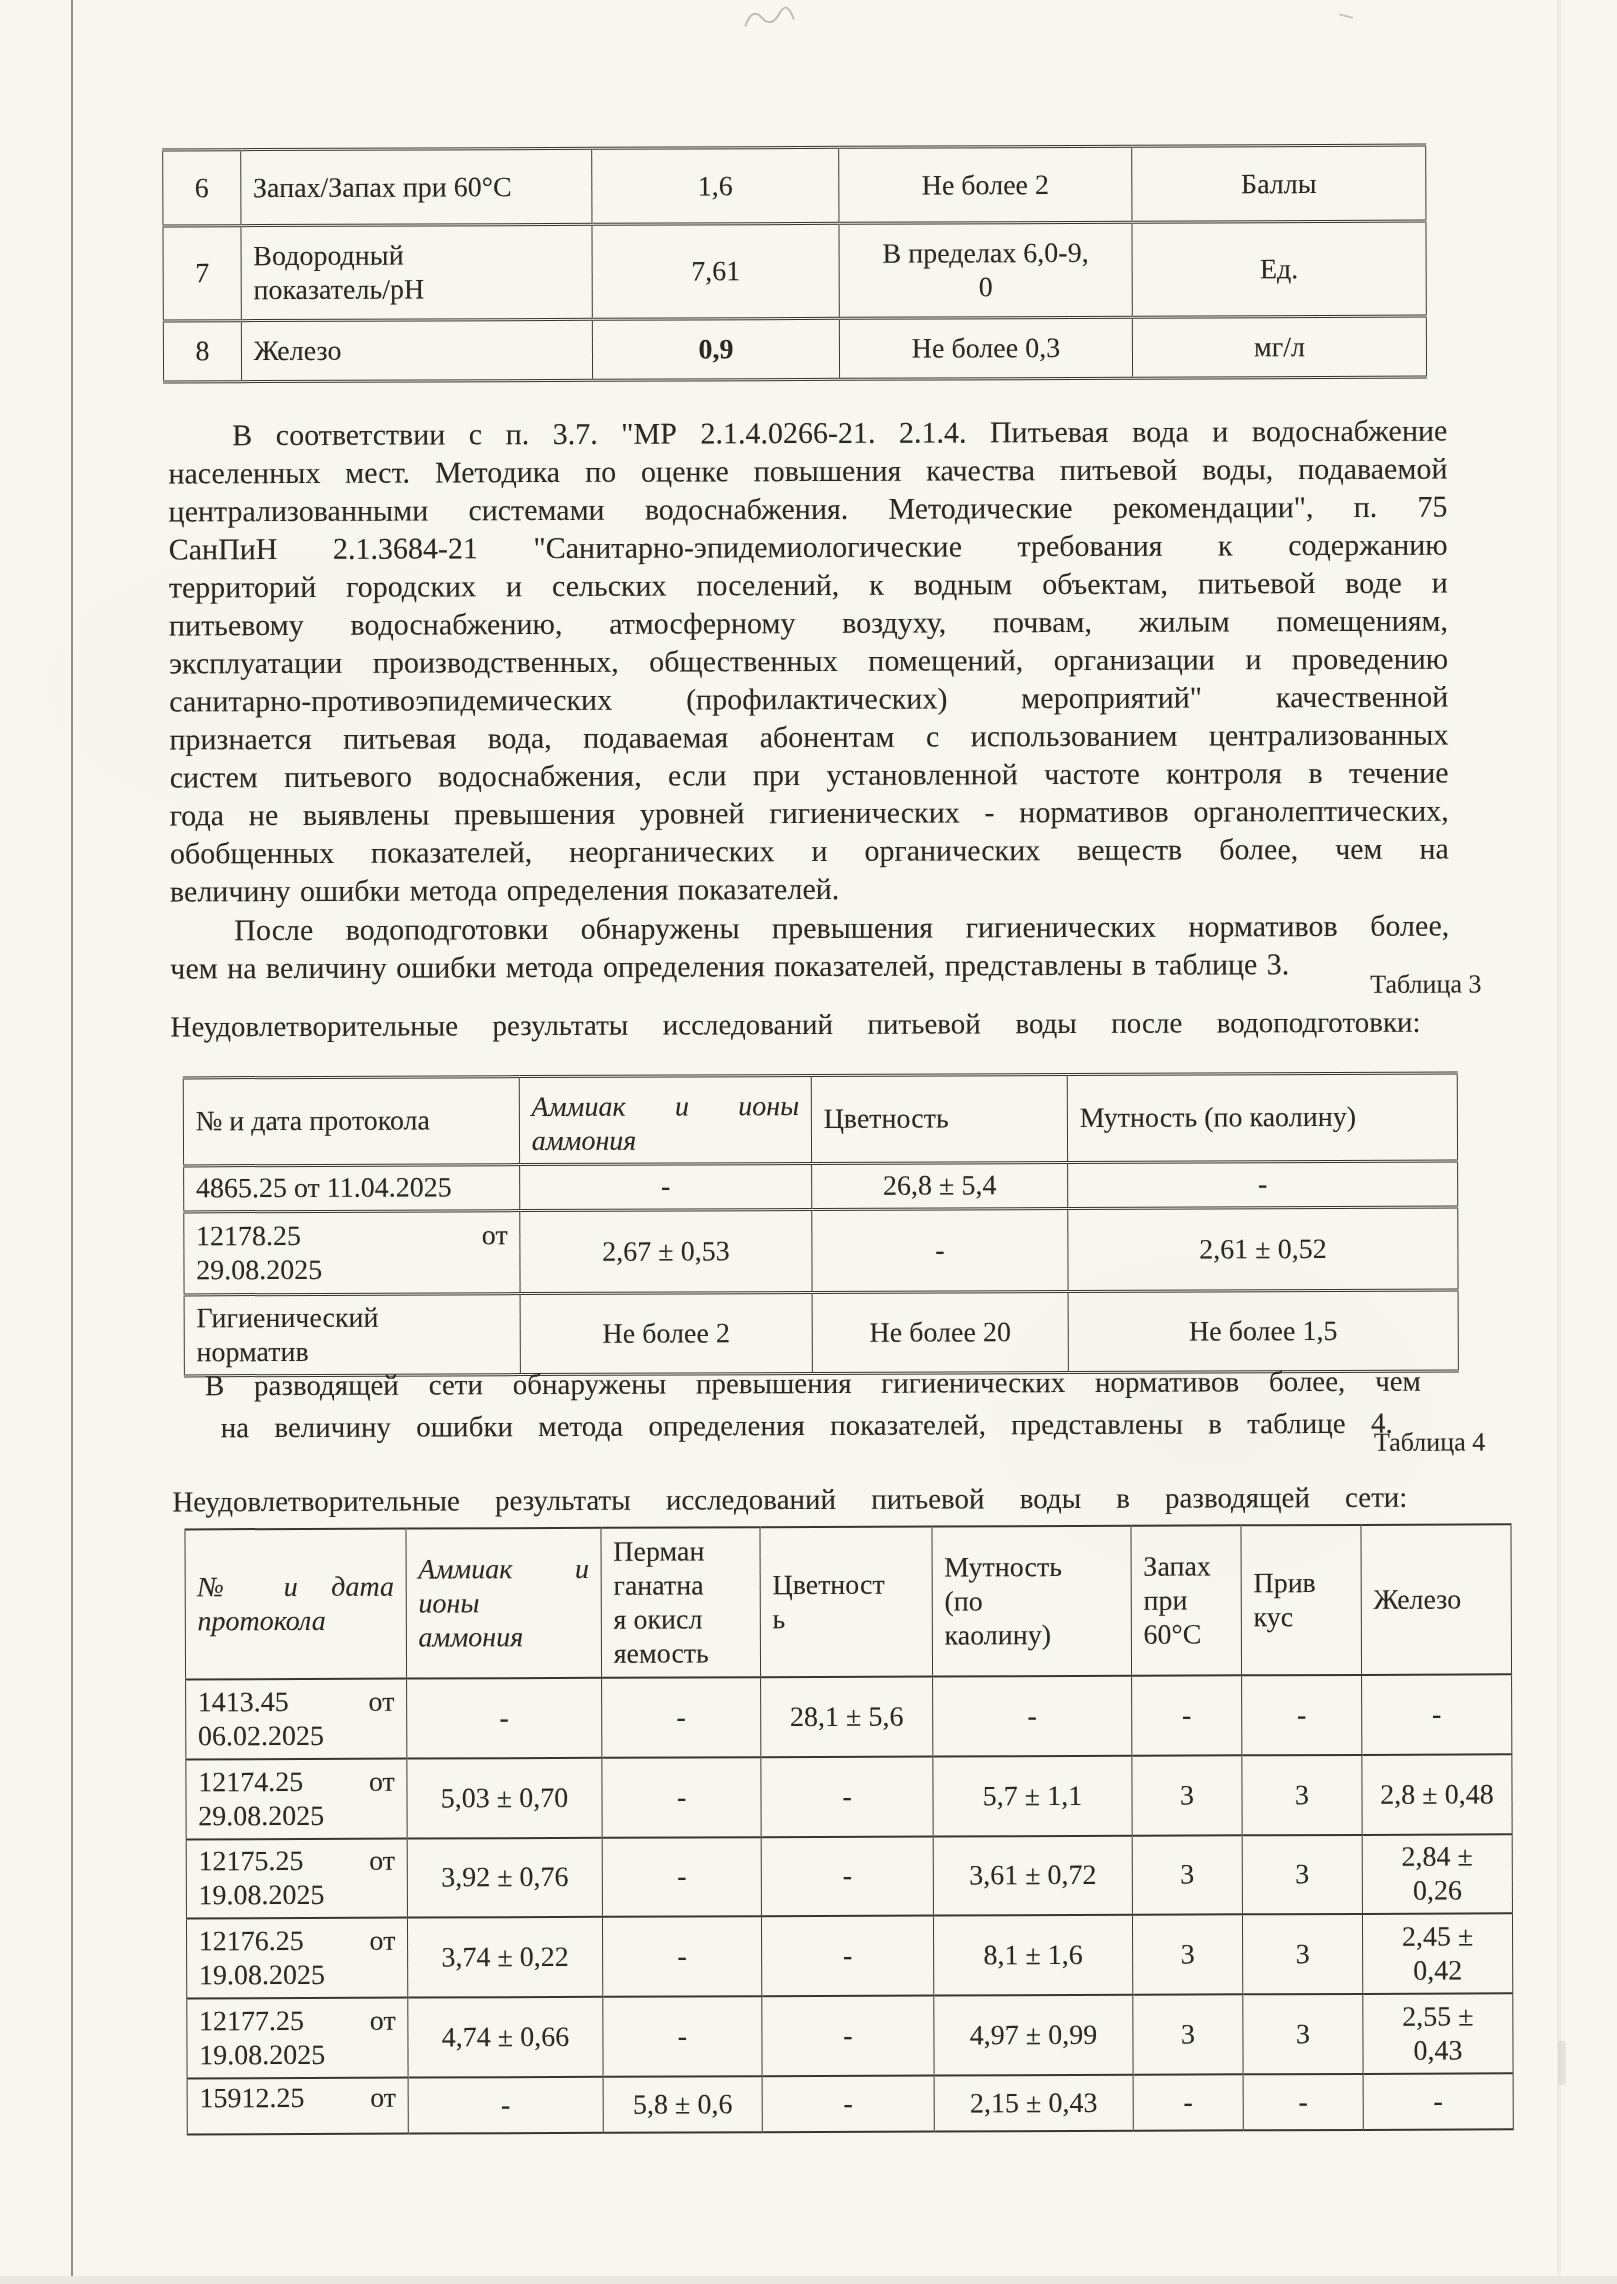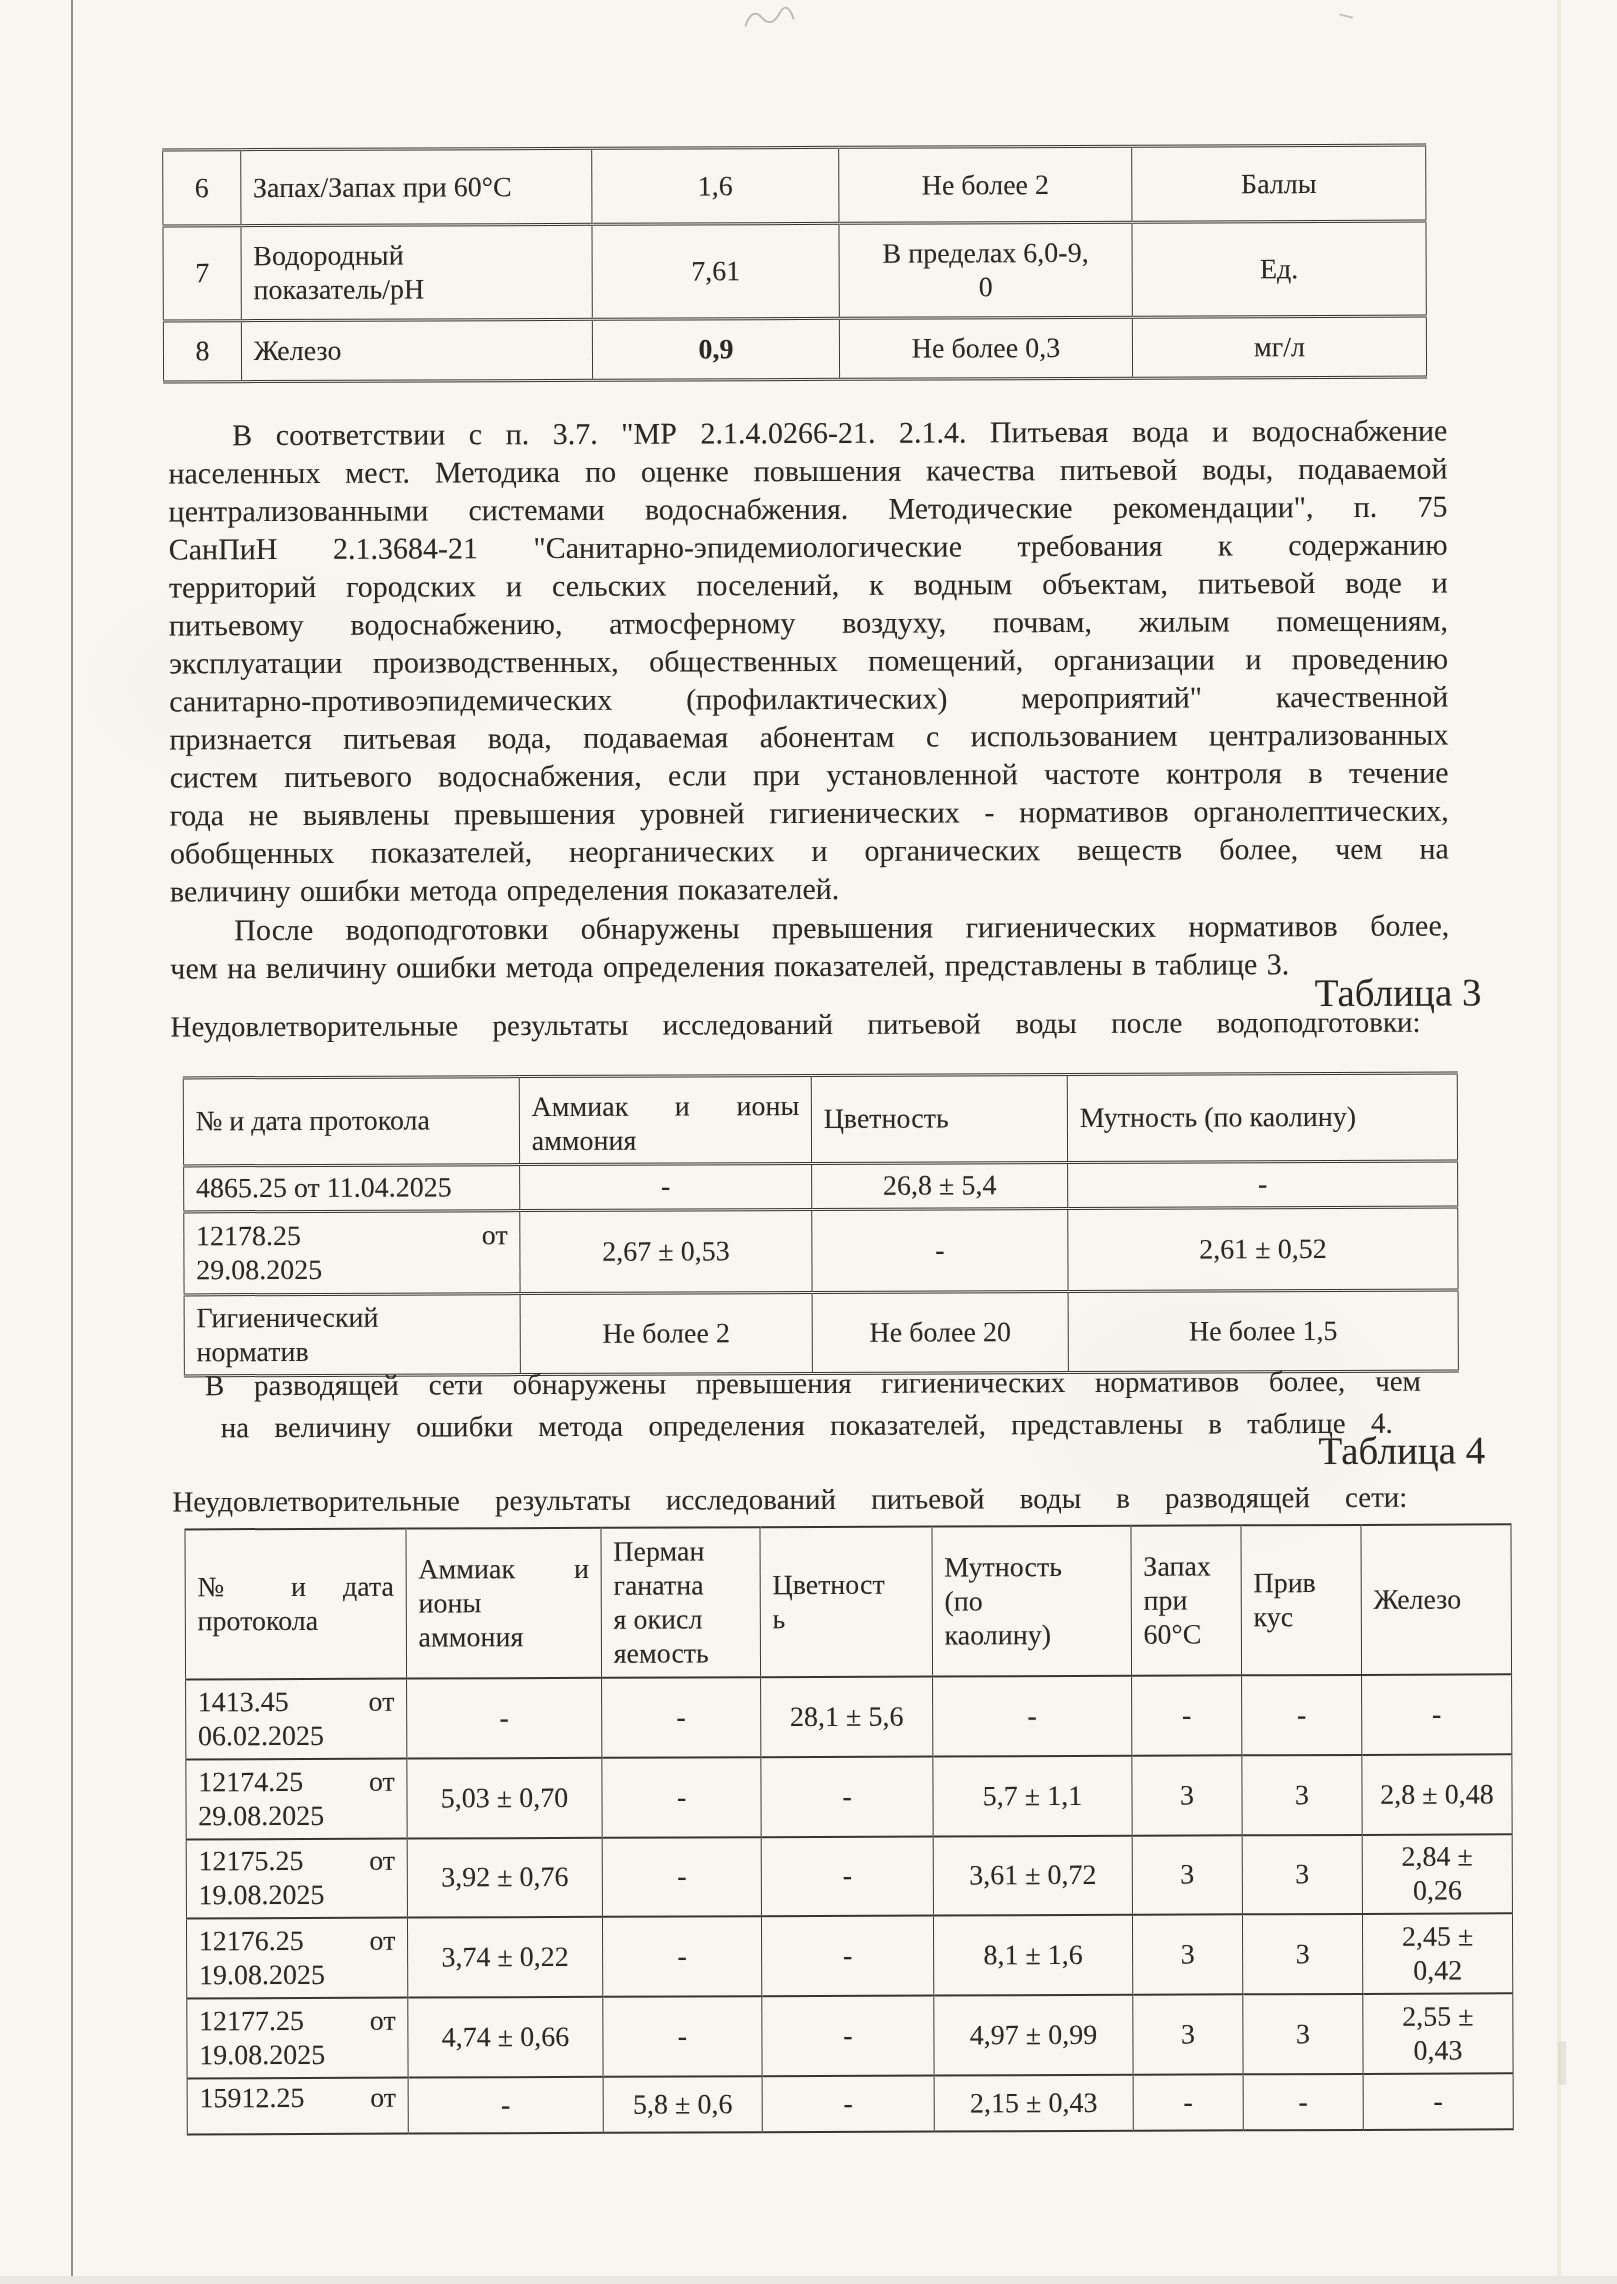--- a/index.html
+++ b/index.html
@@ -13,31 +13,31 @@
   .edge-left{position:absolute;left:71px;top:0;width:1.5px;height:2284px;background:#8f8e88;}
   .edge-right{position:absolute;left:1557px;top:0;width:4.4px;height:2284px;background:#edebdf;opacity:.85;}
   .edge-bottom{position:absolute;left:0;bottom:0;width:100%;height:7.8px;background:#e9e7e0;}
   .smudge{position:absolute;background:#cfccc2;opacity:.45;border-radius:2.9px;}
   
   table.t{border-collapse:collapse;table-layout:fixed;position:absolute;background:transparent;}
   table.t td{border-left:1.5px solid #3f3b32;border-right:1.5px solid #3f3b32;
              font-size:28px;line-height:34px;padding:4.9px 11.7px;vertical-align:middle;color:#2b2822;}
   table.tdouble td{border-top:3.4px double #37332b;border-bottom:3.4px double #37332b;}
   table.tsolid td{border-top:2px solid #3a362d;border-bottom:2px solid #3a362d;}
-  td.c{text-align:center;} td.l{text-align:left;} td.j{text-align:justify;}
+  td.c{text-align:center;} td.l{text-align:left;} td.j{text-align:justify;font-style:italic;}
   td.vt{vertical-align:top;padding-top:7.8px;}
   .split{display:flex;justify-content:space-between;}
   .hw{word-break:break-all;}
   .bold{font-weight:bold;}
   
   .par{position:absolute;left:171px;width:1279px;font-size:30px;word-spacing:2px;}
   .par .ln{height:38px;line-height:38px;text-align:justify;text-align-last:justify;overflow:visible;white-space:nowrap;}
   .par .ln.end{text-align-last:left;}
   .par .ln.ind{text-indent:64px;}
-  .tlabel{position:absolute;font-size:39px;}
+  .tlabel{position:absolute;font-size:26px;}
   .caption{position:absolute;left:171px;font-size:29px;text-align:justify;text-align-last:justify;}
   .between{position:absolute;left:204px;font-size:29px;}
   .between .bl{height:42px;line-height:42px;text-align:justify;text-align-last:justify;white-space:nowrap;}
   svg.squiggle{position:absolute;left:741px;top:2.9px;}
   .tickmark{position:absolute;left:1339px;top:14.6px;width:13.7px;height:2.4px;background:#b3b0a6;transform:rotate(14deg);opacity:.7;}
 </style>
 </head>
 <body>
 
 <div class="page">

